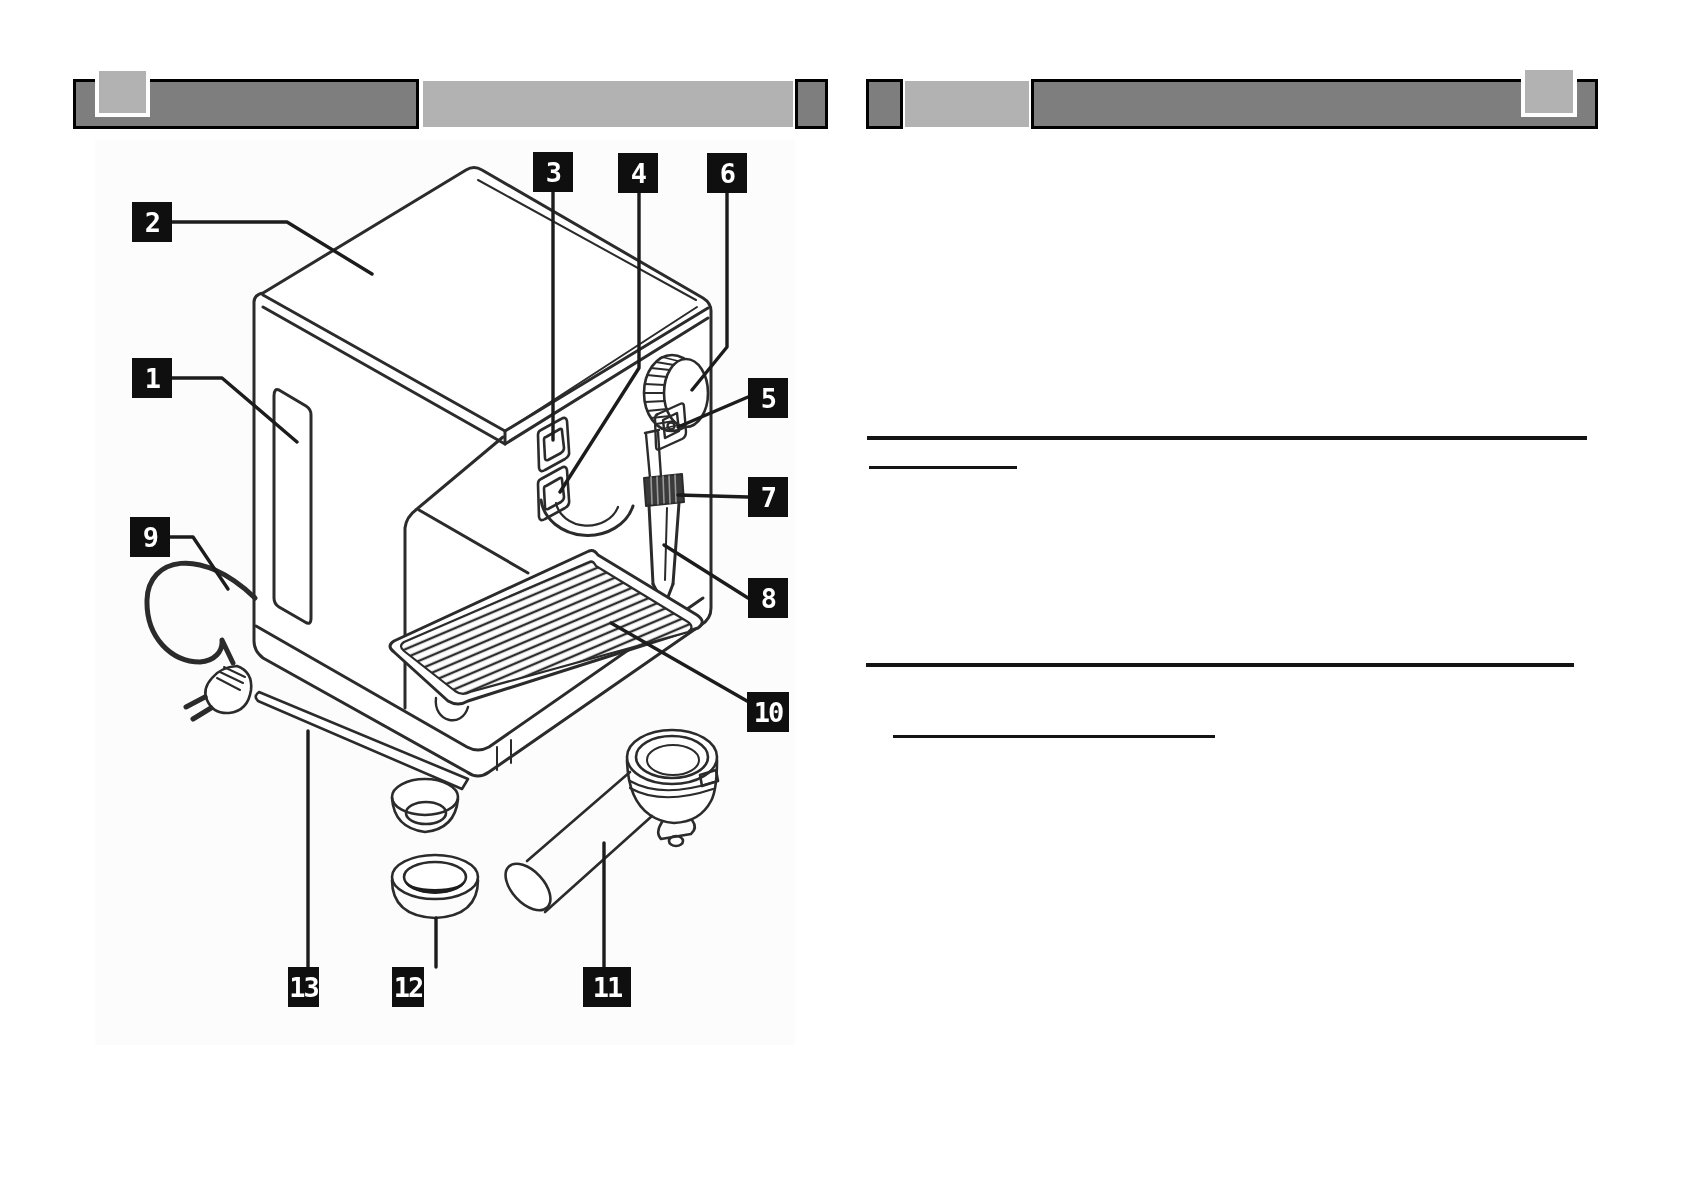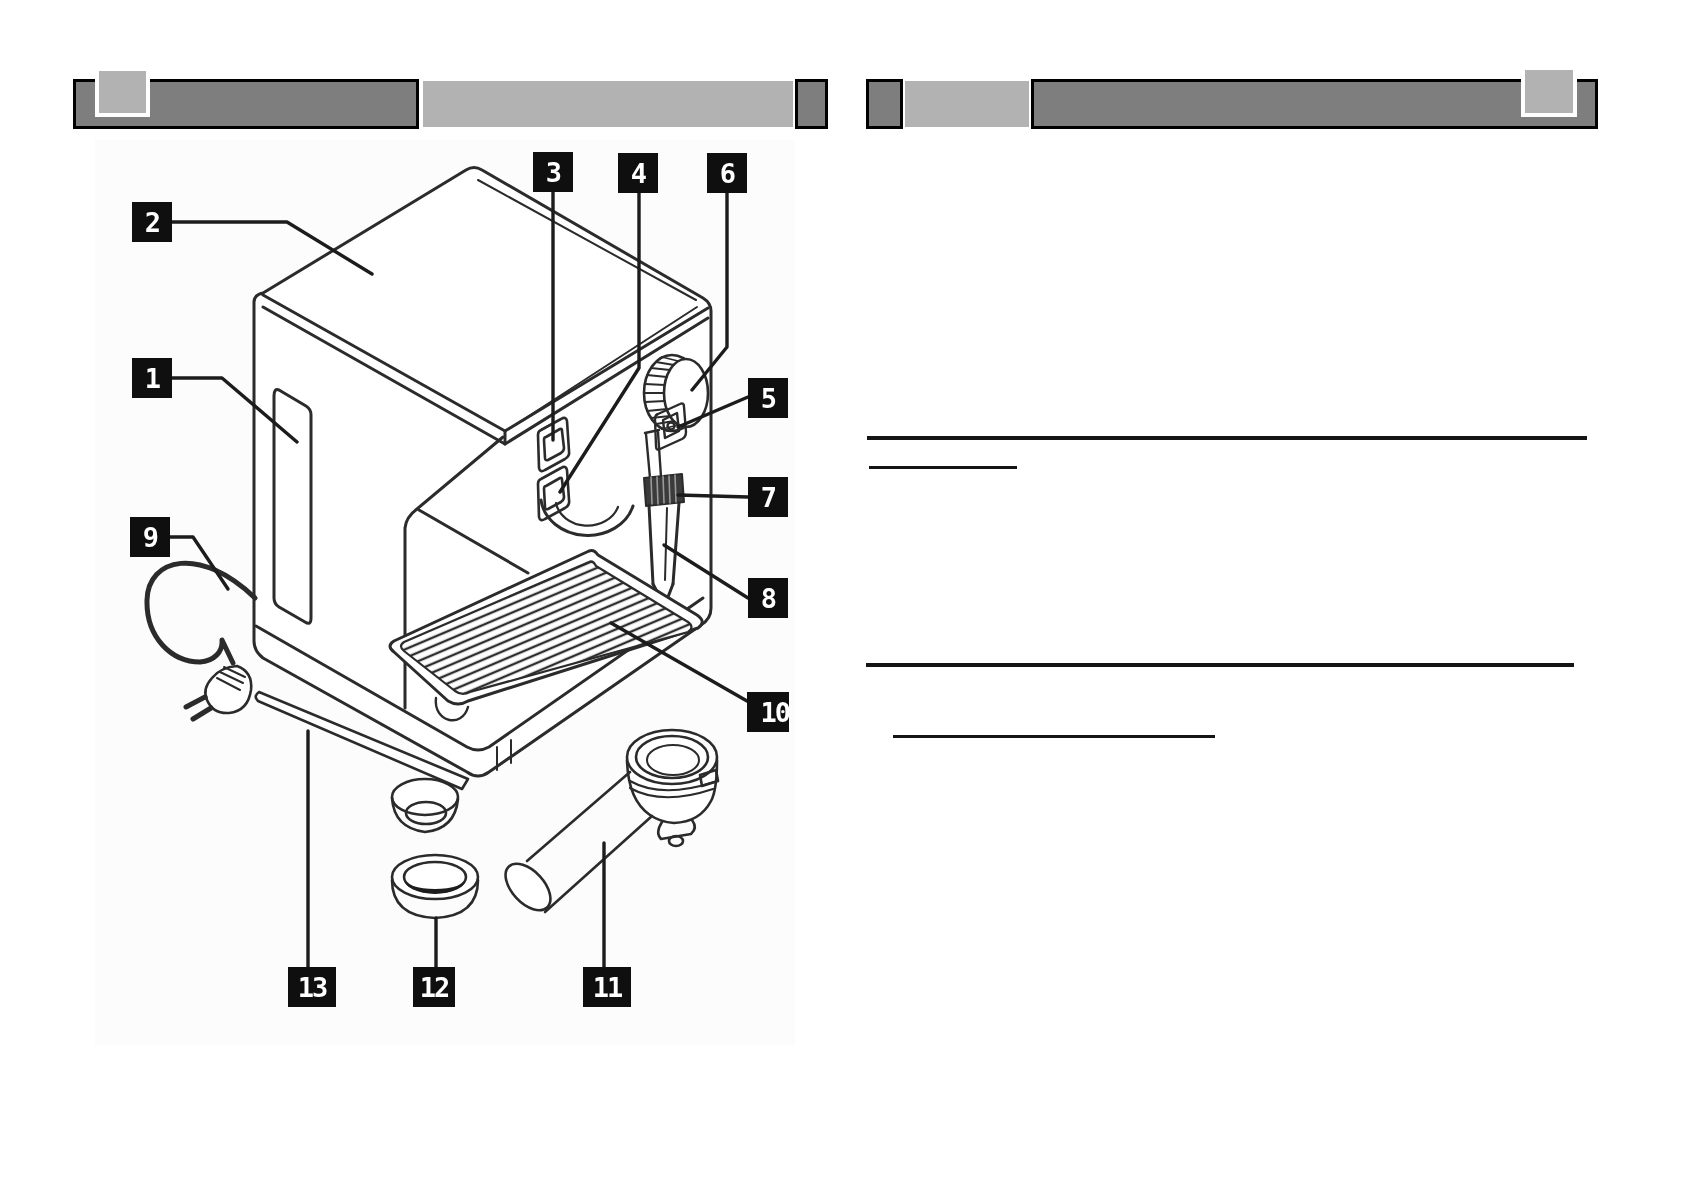--- a/index.html
+++ b/index.html
@@ -182,20 +182,20 @@
     <div id="callouts">
         <div class="callout" style="left: 132px; top: 358px;">1</div>
         <div class="callout" style="left: 132px; top: 202px;">2</div>
         <div class="callout" style="left: 533px; top: 152px;">3</div>
         <div class="callout" style="left: 618px; top: 153px;">4</div>
         <div class="callout" style="left: 748px; top: 378px;">5</div>
         <div class="callout" style="left: 707px; top: 153px;">6</div>
         <div class="callout" style="left: 748px; top: 477px;">7</div>
         <div class="callout" style="left: 748px; top: 578px;">8</div>
         <div class="callout" style="left: 130px; top: 517px;">9</div>
-        <div class="callout" style="left: 747px; top: 692px; width: 42px; text-align: right;">10</div>
+        <div class="callout" style="left: 747px; top: 692px; width: 42px;">10</div>
         <div class="callout" style="left: 583px; top: 967px; width: 48px;">11</div>
-        <div class="callout" style="left: 413px; top: 967px; width: 42px;">12</div>
-        <div class="callout" style="left: 288px; top: 967px; width: 48px;">13</div>
+        <div class="callout" style="left: 392px; top: 967px; width: 32px;">12</div>
+        <div class="callout" style="left: 288px; top: 967px; width: 31px;">13</div>
       </div>
   </div>
 
 </div>
 
 </body></html>

